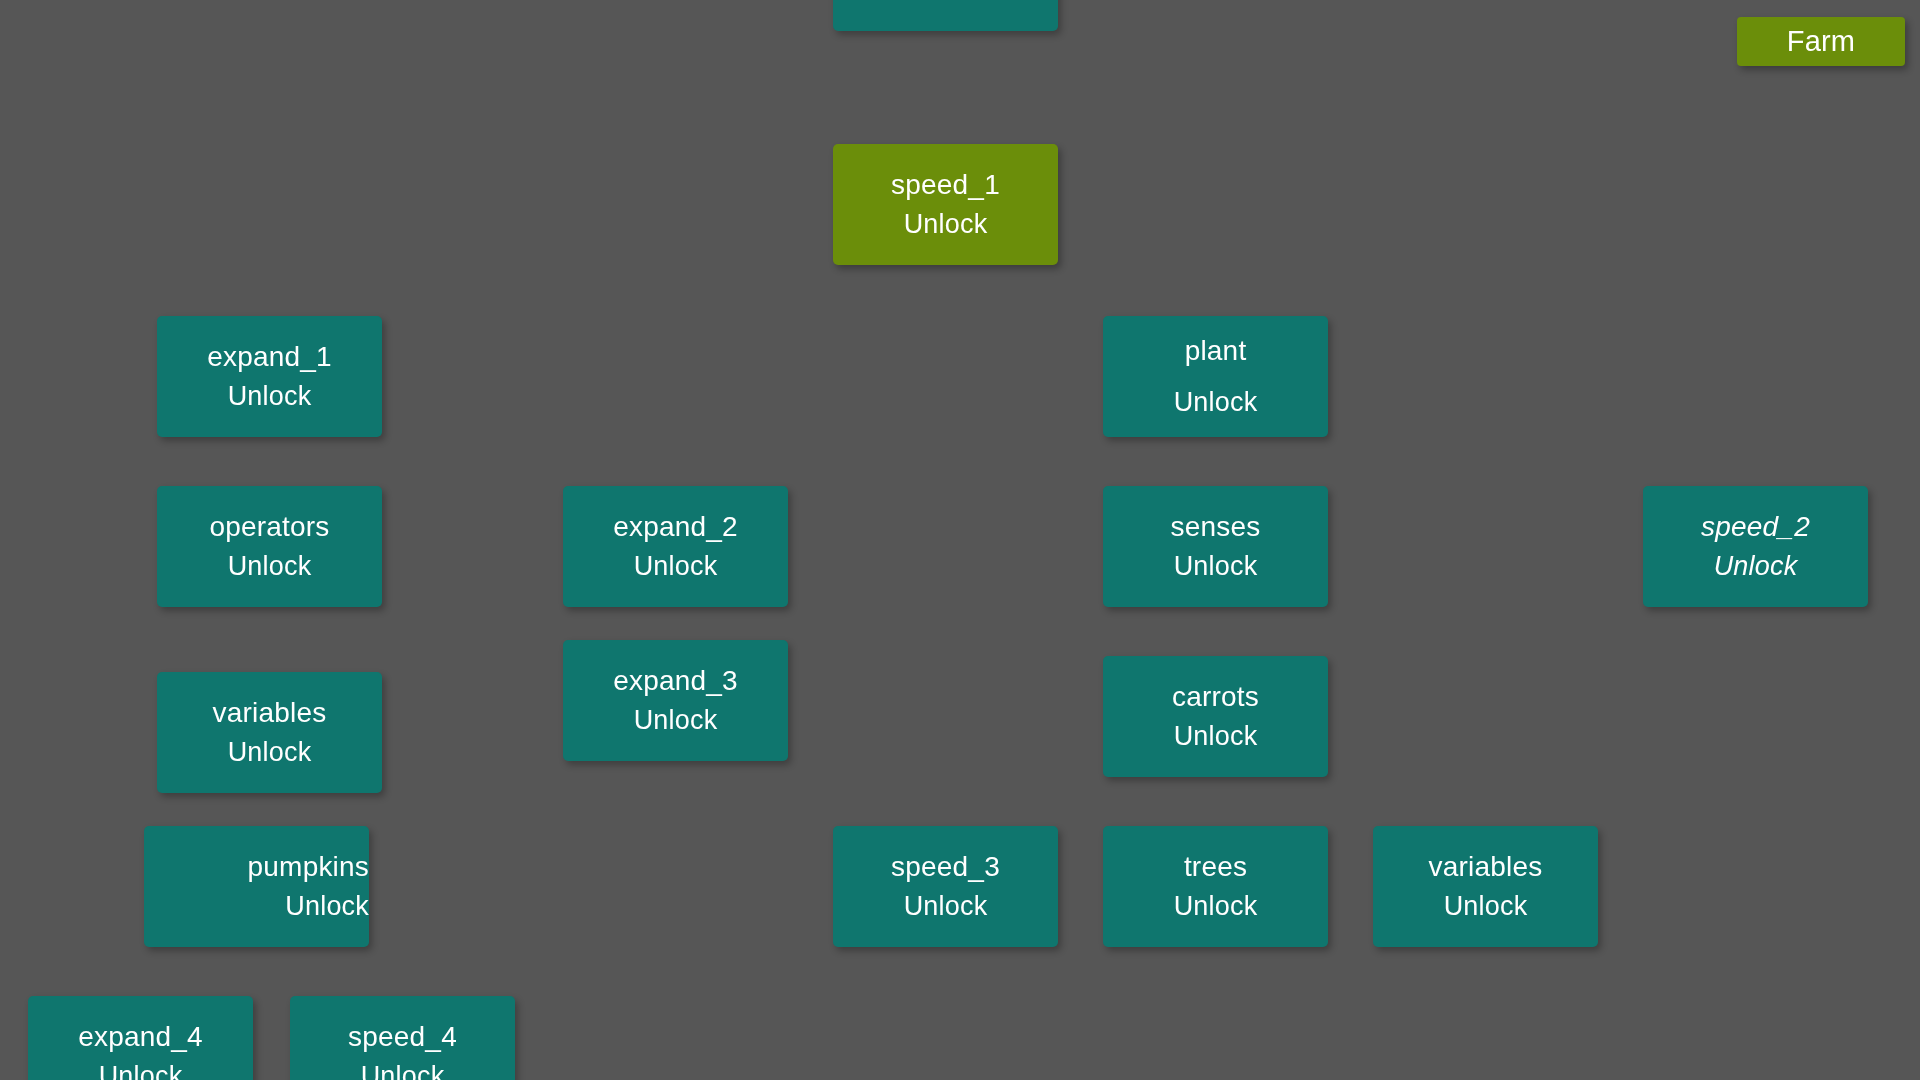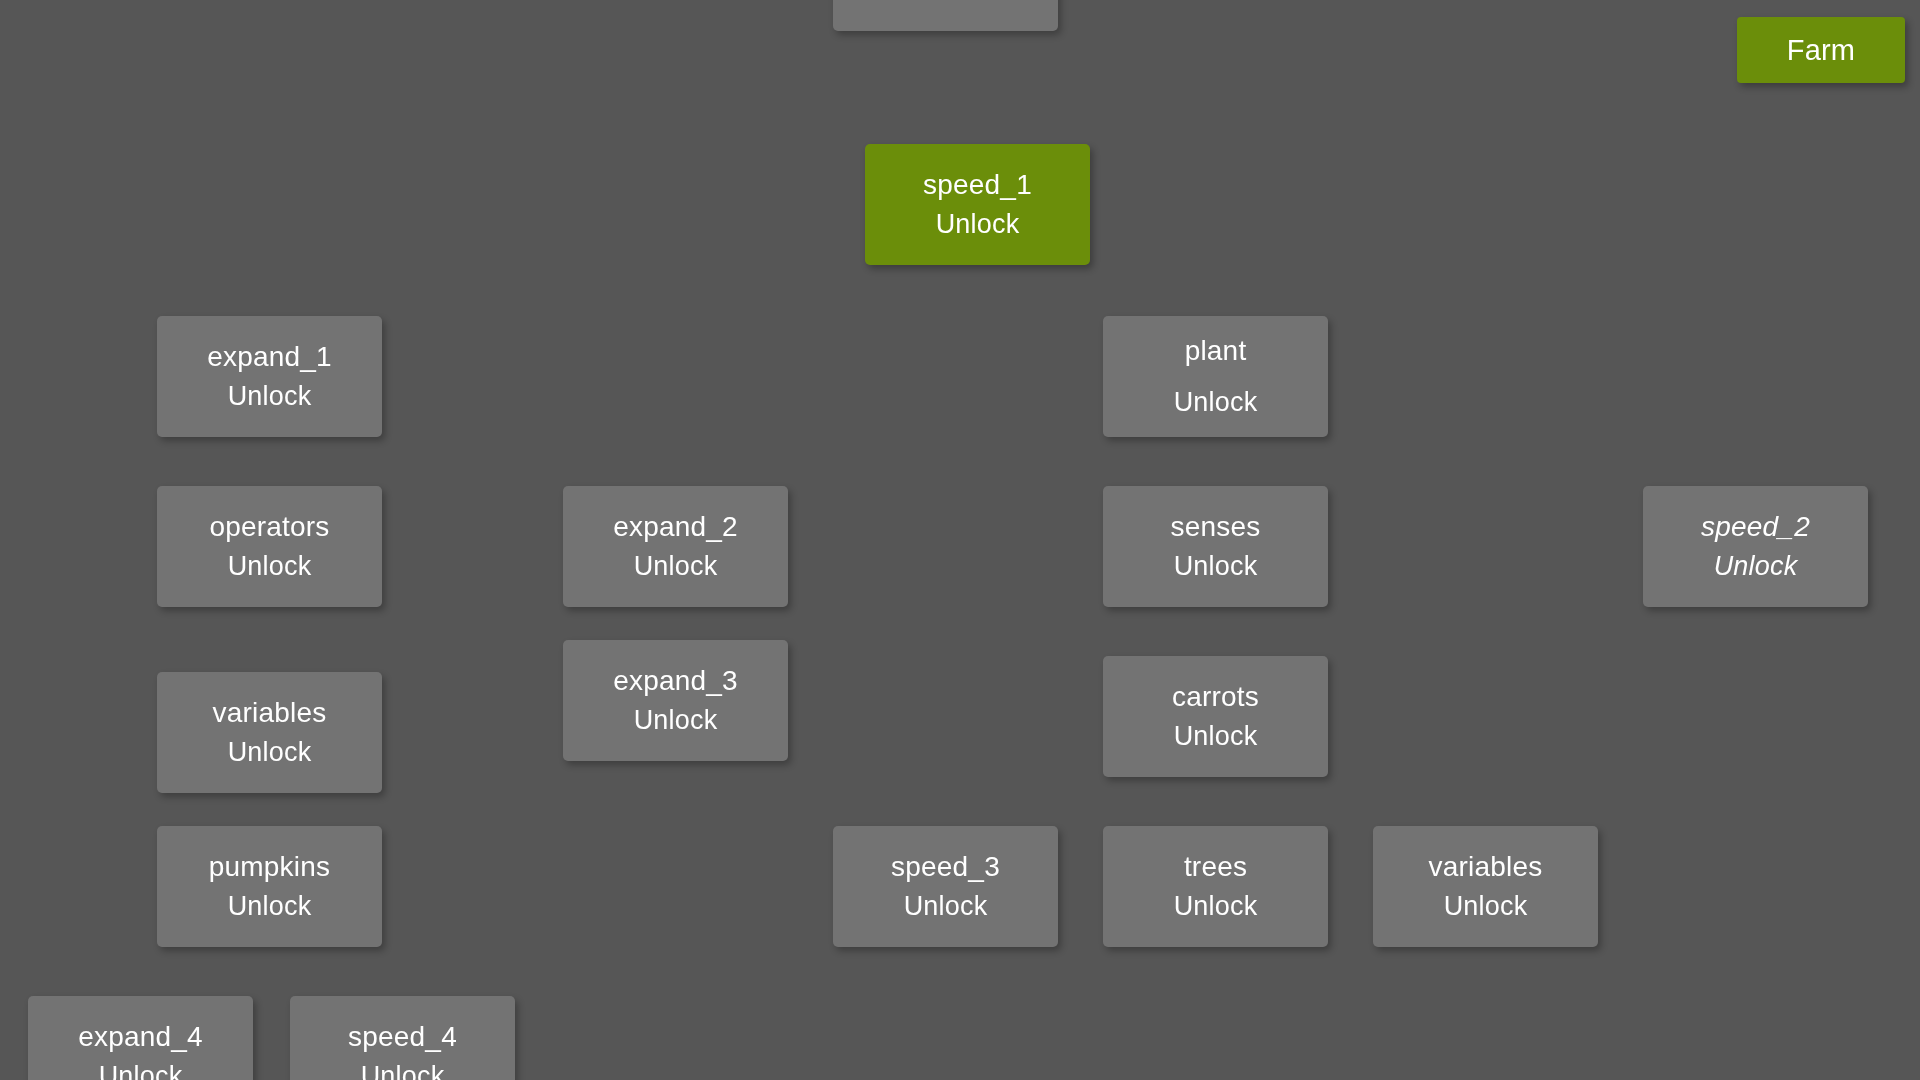--- a/index.html
+++ b/index.html
@@ -20,35 +20,34 @@
     inset: 0;
     overflow: hidden;
   }
 
   .node {
     position: absolute;
     box-sizing: border-box;
     width: 225px;
     height: 121px;
     border-radius: 5px;
-    background: #737373;
+    background: #0f766e;
     box-shadow: 3px 4px 7px rgba(0,0,0,0.28);
     display: flex;
     flex-direction: column;
     align-items: center;
     justify-content: center;
     gap: 12px;
     color: #ffffff;
     user-select: none;
   }
 
   .node.available {
     background: #6B8E0A;
     box-shadow: 3px 4px 7px rgba(0,0,0,0.30);
-    margin-left: 32px;
   }
 
   .node-title {
     font-size: 28px;
     line-height: 1;
     font-weight: 400;
     letter-spacing: 0.2px;
     white-space: nowrap;
   }
 
@@ -59,21 +58,21 @@
     letter-spacing: 0.2px;
     white-space: nowrap;
   }
 
   #farm-button {
     position: absolute;
     box-sizing: border-box;
     left: 1737px;
     top: 17px;
     width: 168px;
-    height: 66px;
+    height: 49px;
     border: none;
     border-radius: 4px;
     background: #6B8E0A;
     box-shadow: 3px 4px 7px rgba(0,0,0,0.30);
     color: #ffffff;
     font-family: "Liberation Sans", sans-serif;
     font-size: 29px;
     line-height: 1;
     letter-spacing: 0.2px;
     cursor: pointer;
@@ -122,21 +121,21 @@
       <div class="node-status">Unlock</div>
     </div>
     <div class="node" style="left: 563px; top: 640px;">
       <div class="node-title">expand_3</div>
       <div class="node-status">Unlock</div>
     </div>
     <div class="node" style="left: 1103px; top: 656px;">
       <div class="node-title">carrots</div>
       <div class="node-status">Unlock</div>
     </div>
-    <div class="node" style="left: 157px; top: 826px;">
+    <div class="node" style="left: 144px; top: 826px; align-items: flex-end;">
       <div class="node-title">pumpkins</div>
       <div class="node-status">Unlock</div>
     </div>
     <div class="node" style="left: 833px; top: 826px;">
       <div class="node-title">speed_3</div>
       <div class="node-status">Unlock</div>
     </div>
     <div class="node" style="left: 1103px; top: 826px;">
       <div class="node-title">trees</div>
       <div class="node-status">Unlock</div>

